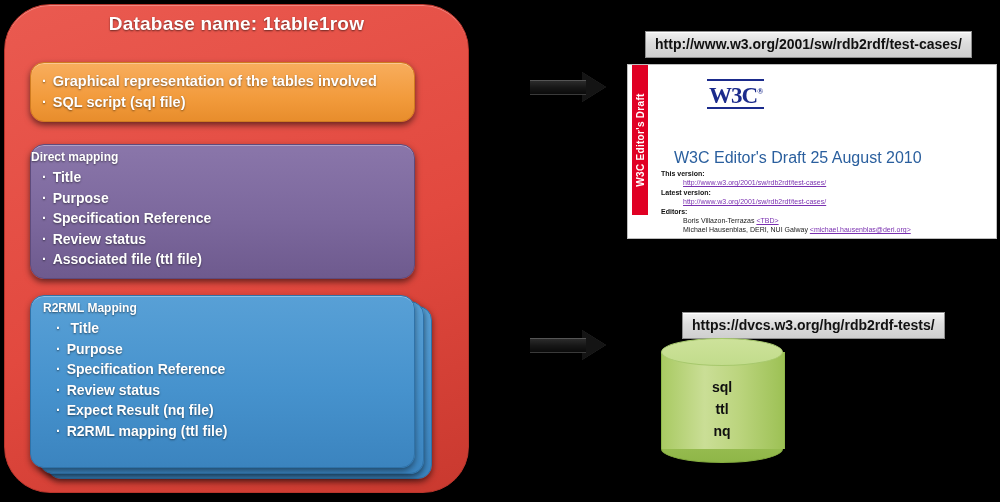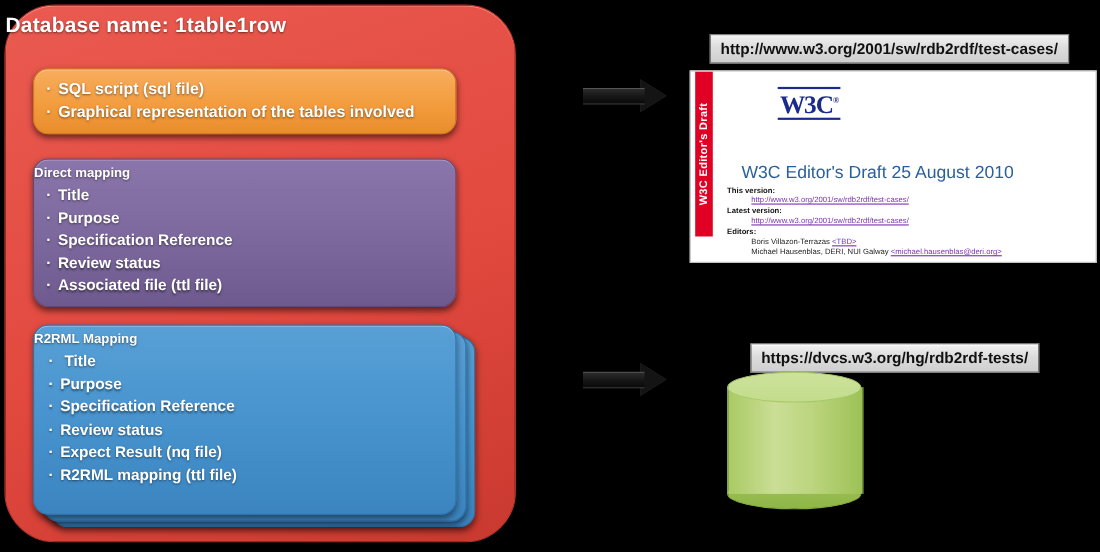--- a/index.html
+++ b/index.html
@@ -11,21 +11,21 @@
 
   
   #db-container{
     position:absolute;left:4px;top:4px;width:463px;height:487px;
     background:linear-gradient(160deg,#ea5a50 0%,#e2493f 55%,#c9392f 100%);
     border-radius:46px;
     box-shadow:0 5px 9px rgba(0,0,0,.75), inset 0 1px 0 rgba(255,255,255,.30);
     border:1px solid #b8352c;
   }
   #db-title{
-    position:absolute;top:8px;left:0;width:100%;text-align:left;
+    position:absolute;top:8px;left:0;width:100%;text-align:center;
     color:#ffffff;font-size:19px;font-weight:bold;letter-spacing:.2px;
     text-shadow:0 1px 2px rgba(0,0,0,.55);
   }
 
   .panel{
     position:absolute;border-radius:14px;color:#ffffff;
     box-shadow:0 3px 6px rgba(0,0,0,.55), inset 0 1px 0 rgba(255,255,255,.32);
   }
   .panel-title{
     text-align:left;font-weight:bold;font-size:12px;
@@ -60,21 +60,21 @@
   .blue-layer{
     position:absolute;border-radius:14px;
     background:linear-gradient(180deg,#58a0d6 0%,#4692cd 55%,#3b84bf 100%);
     border:1px solid #2f72a8;
     box-shadow:0 3px 6px rgba(0,0,0,.55);
   }
   #blue-l3{left:17px;top:11px;width:383px;height:171px;}
   #blue-l2{left:9px;top:6px;width:383px;height:171px;}
   #blue-l1{left:0px;top:0px;width:383px;height:171px;
     box-shadow:0 3px 6px rgba(0,0,0,.45), inset 0 1px 0 rgba(255,255,255,.32);}
-  #panel-r2rml{position:absolute;left:0;top:0;width:458px;height:171px;color:#fff;}
+  #panel-r2rml{position:absolute;left:12px;top:0;width:458px;height:171px;color:#fff;}
   #panel-r2rml .bullets{padding:1px 0 0 13px;}
 
   
   .arrow{position:absolute;}
   .arrow .shaft{
     position:absolute;left:0;top:8px;width:56px;height:13px;
     background:linear-gradient(180deg,#2b2b2b 0%,#171717 50%,#0a0a0a 100%);
     border-top:1px solid #555;border-bottom:1px solid #3a3a3a;
   }
   .arrow .head{
@@ -168,22 +168,22 @@
 </style>
 </head>
 <body>
 
 <div id="db-container">
 
   <div id="db-title">Database name: 1table1row</div>
 
   <div id="panel-schema" class="panel">
     <ul class="bullets">
+      <li>Graphical representation of the tables involved</li>
       <li>SQL script (sql file)</li>
-      <li>Graphical representation of the tables involved</li>
     </ul>
   </div>
 
   <div id="panel-direct" class="panel">
     <div class="panel-title">Direct mapping</div>
     <ul class="bullets">
       <li>Title</li>
       <li>Purpose</li>
       <li>Specification Reference</li>
       <li>Review status</li>
@@ -240,13 +240,18 @@
     <div class="m-ed"><span>Michael Hausenblas, DERI, NUI Galway</span> <a href="#">&lt;michael.hausenblas@deri.org&gt;</a></div>
   </div>
 </div>
 
 <div id="url-chip-bottom" class="url-chip">https://dvcs.w3.org/hg/rdb2rdf-tests/</div>
 
 <div id="cylinder">
   <div id="cyl-bottom"></div>
   <div id="cyl-body"></div>
   <div id="cyl-top"></div>
+  <div id="cyl-labels">
+    <div>sql</div>
+    <div>ttl</div>
+    <div>nq</div>
+  </div>
 </div>
 
 </body></html>

